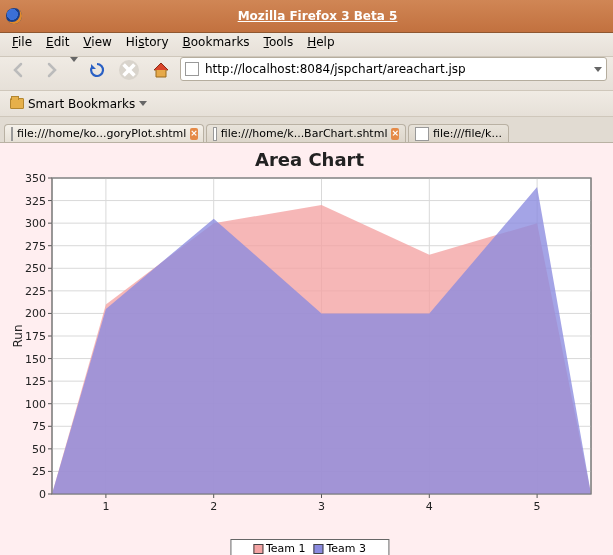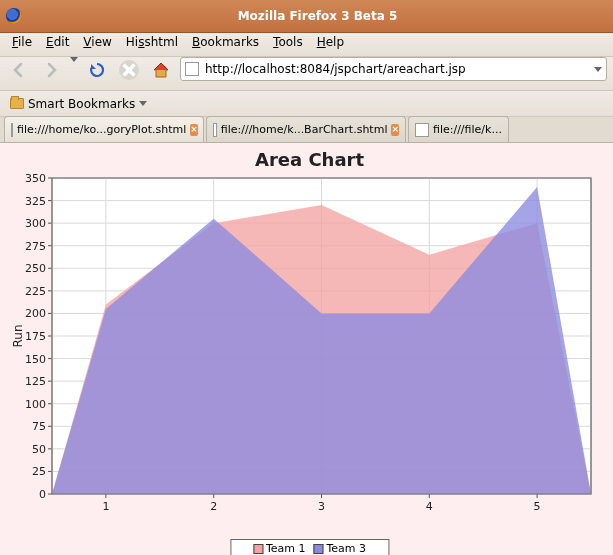--- a/index.html
+++ b/index.html
@@ -14,20 +14,21 @@
   }
   .window-titlebar {
     height: 16px;
     background: linear-gradient(#d08655, #c2713f);
     display: flex;
     align-items: center;
     padding: 16px 6px;
     color: #fff;
     font-weight: bold;
     border-bottom: 1px solid #8f5730;
+    text-decoration: underline;
   }
   .window-titlebar .ff-icon {
     width: 16px; height: 16px;
     background: radial-gradient(circle at 40% 40%, #3b6fd6 0 40%, #1b3f88 41% 100%);
     border-radius: 50%;
     position: relative;
     margin-right: 6px;
     box-shadow: inset -2px -2px 0 #e38a2b;
   }
   .window-titlebar .title-text { flex: 1; text-align: center; }
@@ -107,21 +108,21 @@
     display: flex;
     align-items: flex-end;
     padding: 0 4px;
     gap: 2px;
     border-bottom: 1px solid #b9b1a3;
   }
   .tab {
     display: flex;
     align-items: center;
     gap: 4px;
-    height: 26px;
+    height: 18px;
     background: linear-gradient(#f5f1ea,#e6e0d6);
     border: 1px solid #b9b1a3;
     border-bottom: none;
     border-radius: 4px 4px 0 0;
     padding: 0 6px;
     font-size: 11px;
     max-width: 200px;
     overflow: hidden;
     white-space: nowrap;
   }
@@ -161,21 +162,21 @@
 
 <div class="window-titlebar">
   <span class="ff-icon"></span>
   <span class="title-text">Mozilla Firefox 3 Beta 5</span>
 </div>
 
 <div class="menubar">
   <span class="menu-item"><u>F</u><span>ile</span></span>
   <span class="menu-item"><u>E</u><span>dit</span></span>
   <span class="menu-item"><u>V</u><span>iew</span></span>
-  <span class="menu-item">Hi<u>s</u><span>shtml</span></span>
+  <span class="menu-item">Hi<u>s</u><span>tory</span></span>
   <span class="menu-item"><u>B</u><span>ookmarks</span></span>
   <span class="menu-item"><u>T</u><span>ools</span></span>
   <span class="menu-item"><u>H</u><span>elp</span></span>
 </div>
 
 <div class="toolbar">
   <span class="navbtn">
     <svg viewBox="0 0 18 18">
         <path d="M11 3 L5 9 L11 15" stroke="#bbb" stroke-width="2.5" fill="none" stroke-linecap="round"></path>
       </svg>

